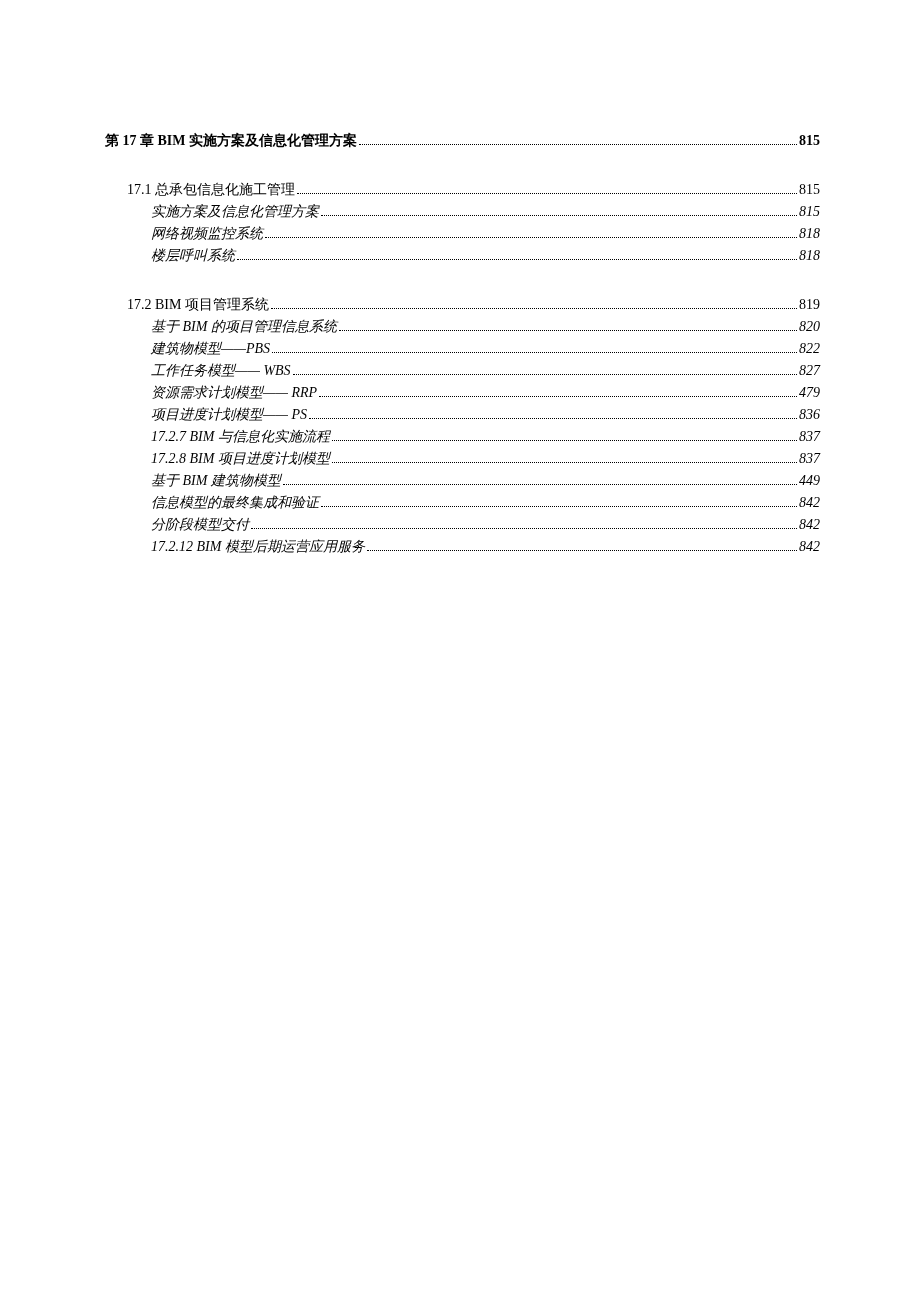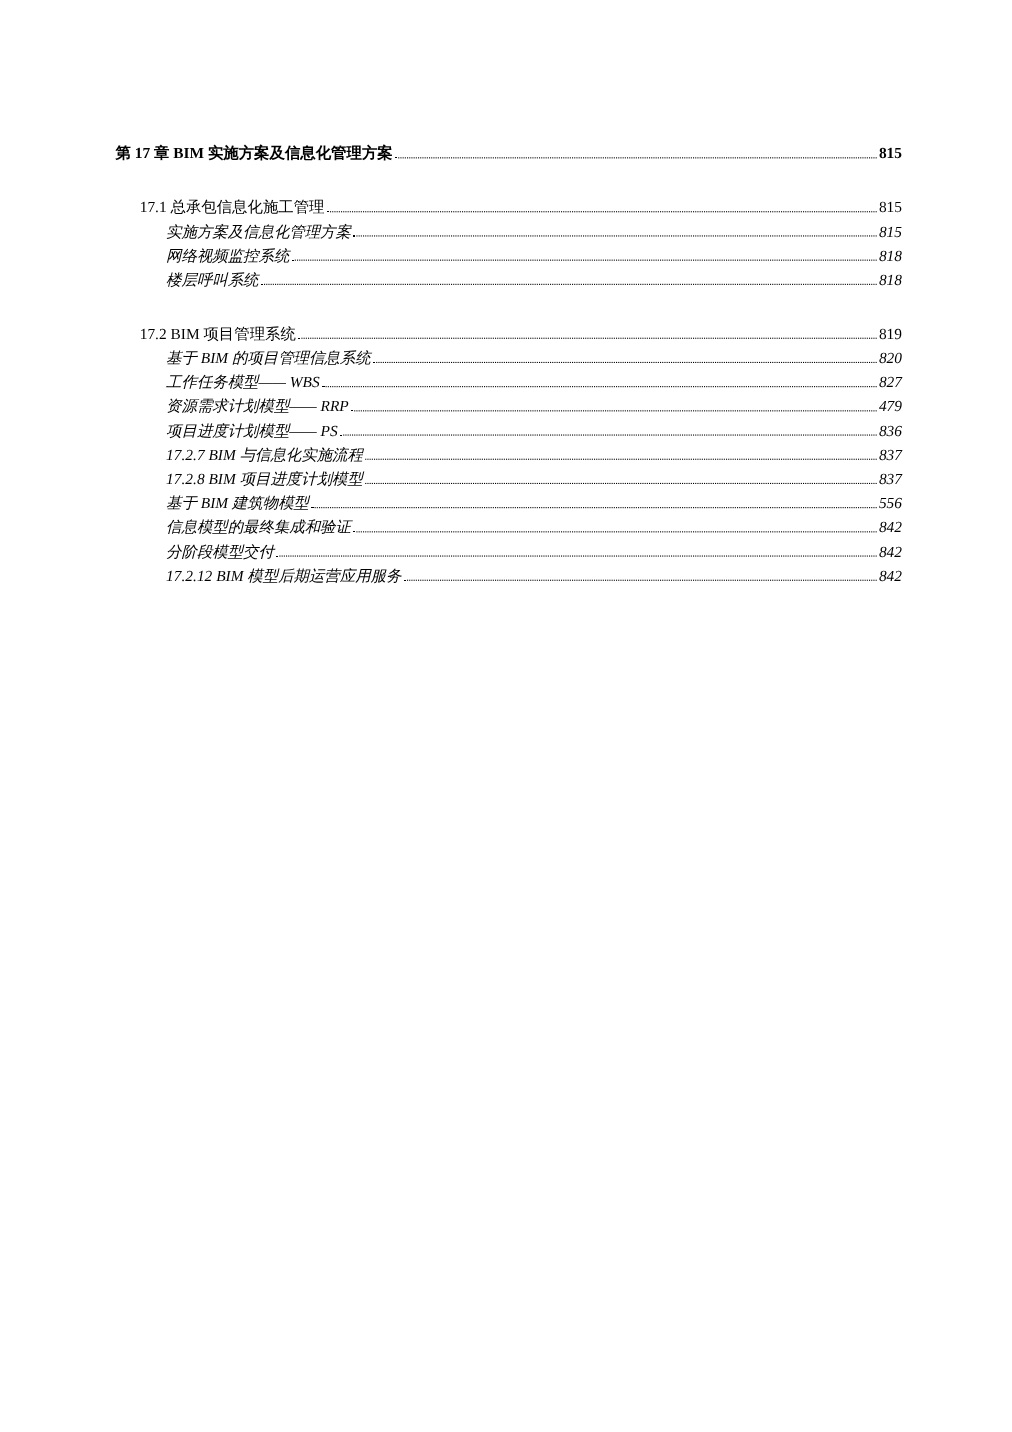--- a/index.html
+++ b/index.html
@@ -71,20 +71,25 @@
       <span class="toc-label">17.2 BIM 项目管理系统 </span>
       <span class="toc-dots"></span>
       <span class="toc-page">819</span>
     </div>
     <div class="toc-line level-2">
       <span class="toc-label">基于 BIM  的项目管理信息系统</span>
       <span class="toc-dots"></span>
       <span class="toc-page">820</span>
     </div>
     <div class="toc-line level-2">
+      <span class="toc-label">建筑物模型——PBS </span>
+      <span class="toc-dots"></span>
+      <span class="toc-page">822</span>
+    </div>
+    <div class="toc-line level-2">
       <span class="toc-label">工作任务模型—— WBS </span>
       <span class="toc-dots"></span>
       <span class="toc-page">827</span>
     </div>
     <div class="toc-line level-2">
       <span class="toc-label">资源需求计划模型—— RRP</span>
       <span class="toc-dots"></span>
       <span class="toc-page">479</span>
     </div>
     <div class="toc-line level-2">
@@ -98,21 +103,21 @@
       <span class="toc-page">837</span>
     </div>
     <div class="toc-line level-2">
       <span class="toc-label">17.2.8 BIM 项目进度计划模型</span>
       <span class="toc-dots"></span>
       <span class="toc-page">837</span>
     </div>
     <div class="toc-line level-2">
       <span class="toc-label">基于 BIM 建筑物模型</span>
       <span class="toc-dots"></span>
-      <span class="toc-page">556</span>
+      <span class="toc-page">449</span>
     </div>
     <div class="toc-line level-2">
       <span class="toc-label">信息模型的最终集成和验证</span>
       <span class="toc-dots"></span>
       <span class="toc-page">842</span>
     </div>
     <div class="toc-line level-2">
       <span class="toc-label">分阶段模型交付</span>
       <span class="toc-dots"></span>
       <span class="toc-page">842</span>

